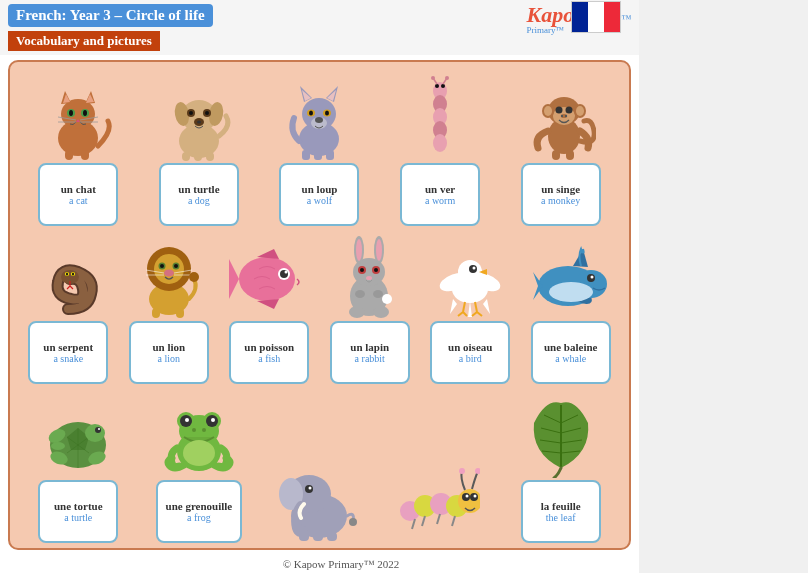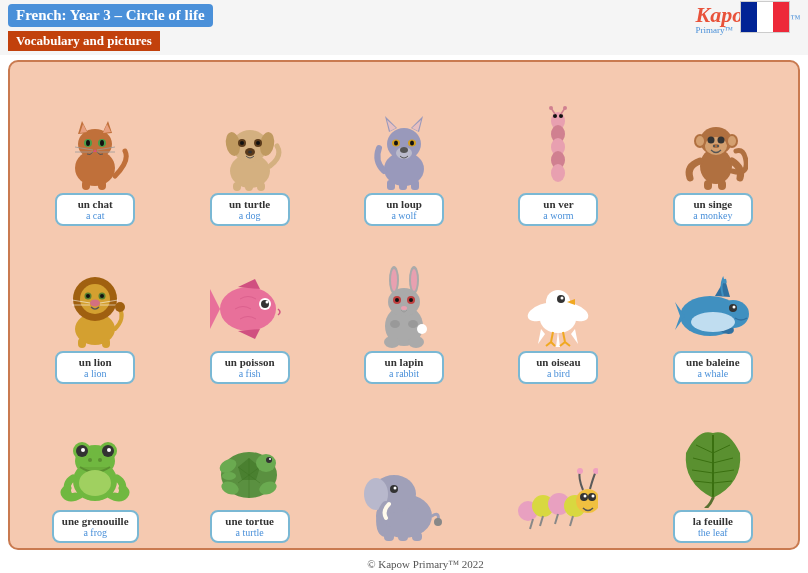--- a/index.html
+++ b/index.html
@@ -4,21 +4,21 @@
   <style>
     * { box-sizing: border-box; margin: 0; padding: 0; }
     body {
       width: 808px;
       height: 573px;
       background: #f0f0f0;
       font-family: 'Comic Sans MS', 'Chalkboard SE', cursive;
       overflow: hidden;
     }
     .page {
-      width: 808px;
+      width: 639px;
       height: 573px;
       background: white;
       display: flex;
       flex-direction: column;
     }
     .header {
       background: #f5f5f5;
       padding: 4px 8px;
     }
     .title-bar {
@@ -83,21 +83,21 @@
       justify-content: center;
       margin-bottom: 2px;
     }
     .animal-img svg {
       max-height: 85px;
     }
     .label-box {
       background: white;
       border: 2px solid #7ab8d4;
       border-radius: 8px;
-      padding: 3px 8px;
+      padding: 18px 8px;
       text-align: center;
       min-width: 80px;
     }
     .french-label {
       font-size: 11px;
       font-weight: bold;
       color: #333;
       white-space: nowrap;
     }
     .english-label {
@@ -336,20 +336,42 @@
         </div>
         <div class="label-box">
           <div class="french-label">un singe</div>
           <div class="english-label">a monkey</div>
         </div>
       </div>
     </div>
 
     <div class="animal-row">
 
+      <div class="animal-item">
+        <div class="animal-img">
+          <svg width="70" height="85" viewBox="0 0 70 85">
+
+            <path d="M35,75 Q55,75 58,60 Q62,45 45,38 Q28,32 25,48 Q22,62 38,65 Q52,68 50,55 Q48,43 37,45" stroke="#5a3a2a" stroke-width="12" fill="none" stroke-linecap="round"></path>
+            <path d="M35,75 Q55,75 58,60 Q62,45 45,38 Q28,32 25,48 Q22,62 38,65 Q52,68 50,55 Q48,43 37,45" stroke="#8a6040" stroke-width="8" fill="none" stroke-linecap="round"></path>
+
+            <ellipse cx="37" cy="43" rx="9" ry="7" fill="#7a5030"></ellipse>
+
+            <ellipse cx="34" cy="40" rx="2" ry="2" fill="#ffee00"></ellipse>
+            <ellipse cx="40" cy="40" rx="2" ry="2" fill="#ffee00"></ellipse>
+            <ellipse cx="34" cy="40" rx="1" ry="1.5" fill="#111"></ellipse>
+            <ellipse cx="40" cy="40" rx="1" ry="1.5" fill="#111"></ellipse>
+
+            <path d="M37,47 L37,52 M37,52 L34,55 M37,52 L40,55" stroke="#cc2020" stroke-width="1.2" fill="none"></path>
+          </svg>
+        </div>
+        <div class="label-box">
+          <div class="french-label">un serpent</div>
+          <div class="english-label">a snake</div>
+        </div>
+      </div>
 
       <div class="animal-item">
         <div class="animal-img">
           <svg width="70" height="85" viewBox="0 0 70 85">
 
             <ellipse cx="35" cy="65" rx="20" ry="16" fill="#d4a030"></ellipse>
 
             <circle cx="35" cy="35" r="22" fill="#a06010"></circle>
 
             <circle cx="35" cy="35" r="15" fill="#d4a030"></circle>
@@ -510,20 +532,49 @@
           <div class="french-label">une baleine</div>
           <div class="english-label">a whale</div>
         </div>
       </div>
     </div>
 
     <div class="animal-row">
 
       <div class="animal-item">
         <div class="animal-img">
+          <svg width="75" height="85" viewBox="0 0 75 85">
+
+            <ellipse cx="37" cy="52" rx="28" ry="23" fill="#5a9040"></ellipse>
+
+            <polygon points="37,35 48,44 44,57 30,57 26,44" fill="#3a7020" opacity="0.5"></polygon>
+            <line x1="37" y1="35" x2="37" y2="75" stroke="#3a7020" stroke-width="1" opacity="0.4"></line>
+            <line x1="26" y1="44" x2="48" y2="60" stroke="#3a7020" stroke-width="1" opacity="0.4"></line>
+            <line x1="48" y1="44" x2="26" y2="60" stroke="#3a7020" stroke-width="1" opacity="0.4"></line>
+
+            <ellipse cx="54" cy="40" rx="10" ry="9" fill="#6aaa50"></ellipse>
+
+            <circle cx="57" cy="37" r="3" fill="#333"></circle>
+            <circle cx="58" cy="36" r="1" fill="white"></circle>
+
+            <ellipse cx="16" cy="43" rx="9" ry="6" fill="#6aaa50" transform="rotate(-30,16,43)"></ellipse>
+            <ellipse cx="18" cy="65" rx="9" ry="6" fill="#6aaa50" transform="rotate(20,18,65)"></ellipse>
+            <ellipse cx="56" cy="65" rx="9" ry="6" fill="#6aaa50" transform="rotate(-20,56,65)"></ellipse>
+
+            <ellipse cx="17" cy="53" rx="7" ry="4" fill="#6aaa50"></ellipse>
+          </svg>
+        </div>
+        <div class="label-box">
+          <div class="french-label">une tortue</div>
+          <div class="english-label">a turtle</div>
+        </div>
+      </div>
+
+      <div class="animal-item">
+        <div class="animal-img">
           <svg width="70" height="85" viewBox="0 0 70 85">
 
             <ellipse cx="35" cy="58" rx="22" ry="20" fill="#70b840"></ellipse>
 
             <ellipse cx="35" cy="38" rx="20" ry="16" fill="#70b840"></ellipse>
 
             <circle cx="22" cy="28" r="9" fill="#70b840"></circle>
             <circle cx="22" cy="28" r="6" fill="#333"></circle>
             <circle cx="23" cy="27" r="2" fill="white"></circle>
             <circle cx="48" cy="28" r="9" fill="#70b840"></circle>
@@ -540,49 +591,20 @@
 
             <path d="M20,72 Q10,78 5,72 Q2,68 8,65" stroke="#70b840" stroke-width="7" fill="none" stroke-linecap="round"></path>
             <path d="M50,72 Q60,78 65,72 Q68,68 62,65" stroke="#70b840" stroke-width="7" fill="none" stroke-linecap="round"></path>
 
             <ellipse cx="35" cy="60" rx="16" ry="13" fill="#a0d060"></ellipse>
           </svg>
         </div>
         <div class="label-box">
           <div class="french-label">une grenouille</div>
           <div class="english-label">a frog</div>
-        </div>
-      </div>
-
-      <div class="animal-item">
-        <div class="animal-img">
-          <svg width="75" height="85" viewBox="0 0 75 85">
-
-            <ellipse cx="37" cy="52" rx="28" ry="23" fill="#5a9040"></ellipse>
-
-            <polygon points="37,35 48,44 44,57 30,57 26,44" fill="#3a7020" opacity="0.5"></polygon>
-            <line x1="37" y1="35" x2="37" y2="75" stroke="#3a7020" stroke-width="1" opacity="0.4"></line>
-            <line x1="26" y1="44" x2="48" y2="60" stroke="#3a7020" stroke-width="1" opacity="0.4"></line>
-            <line x1="48" y1="44" x2="26" y2="60" stroke="#3a7020" stroke-width="1" opacity="0.4"></line>
-
-            <ellipse cx="54" cy="40" rx="10" ry="9" fill="#6aaa50"></ellipse>
-
-            <circle cx="57" cy="37" r="3" fill="#333"></circle>
-            <circle cx="58" cy="36" r="1" fill="white"></circle>
-
-            <ellipse cx="16" cy="43" rx="9" ry="6" fill="#6aaa50" transform="rotate(-30,16,43)"></ellipse>
-            <ellipse cx="18" cy="65" rx="9" ry="6" fill="#6aaa50" transform="rotate(20,18,65)"></ellipse>
-            <ellipse cx="56" cy="65" rx="9" ry="6" fill="#6aaa50" transform="rotate(-20,56,65)"></ellipse>
-
-            <ellipse cx="17" cy="53" rx="7" ry="4" fill="#6aaa50"></ellipse>
-          </svg>
-        </div>
-        <div class="label-box">
-          <div class="french-label">une tortue</div>
-          <div class="english-label">a turtle</div>
         </div>
       </div>
 
       <div class="animal-item">
         <div class="animal-img">
           <svg width="80" height="85" viewBox="0 0 80 85">
 
             <ellipse cx="40" cy="60" rx="28" ry="22" fill="#a0a0b8"></ellipse>
 
             <ellipse cx="30" cy="38" rx="22" ry="19" fill="#a0a0b8"></ellipse>

